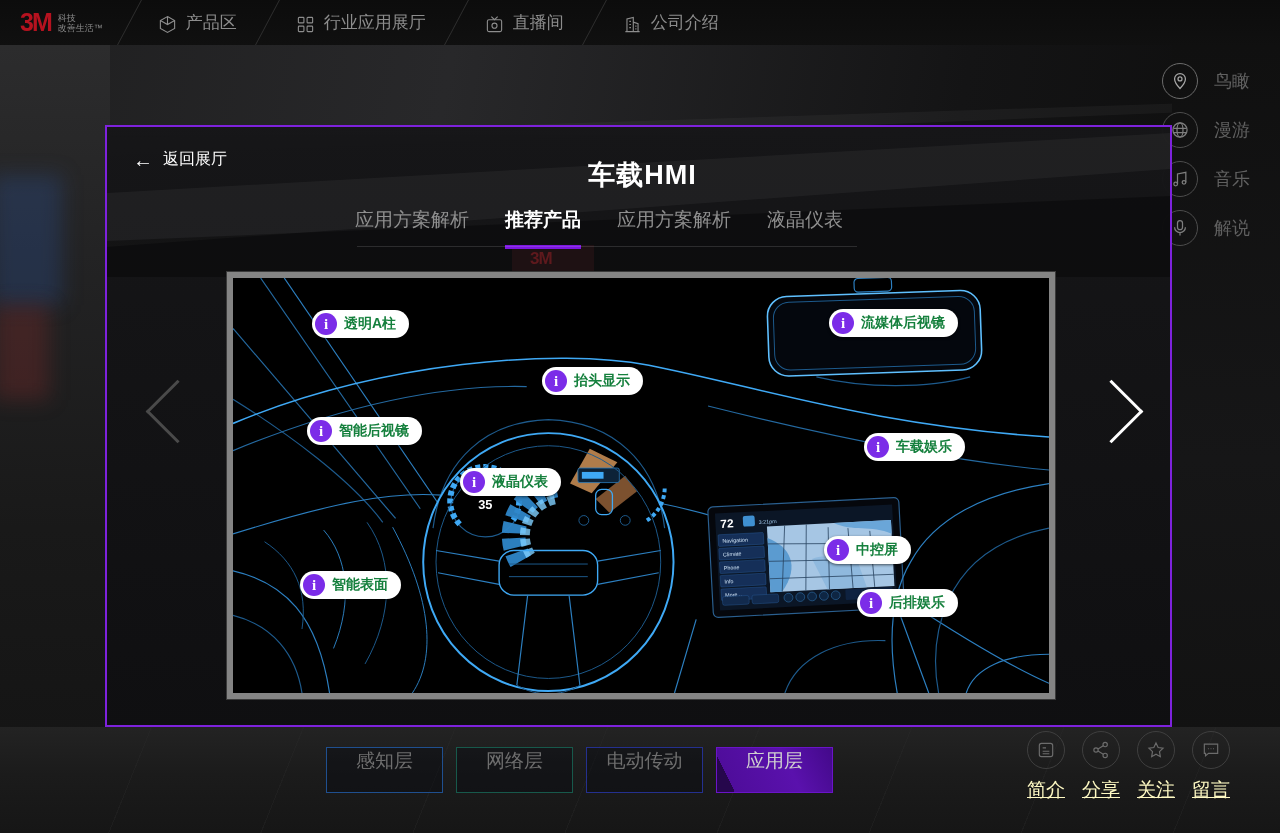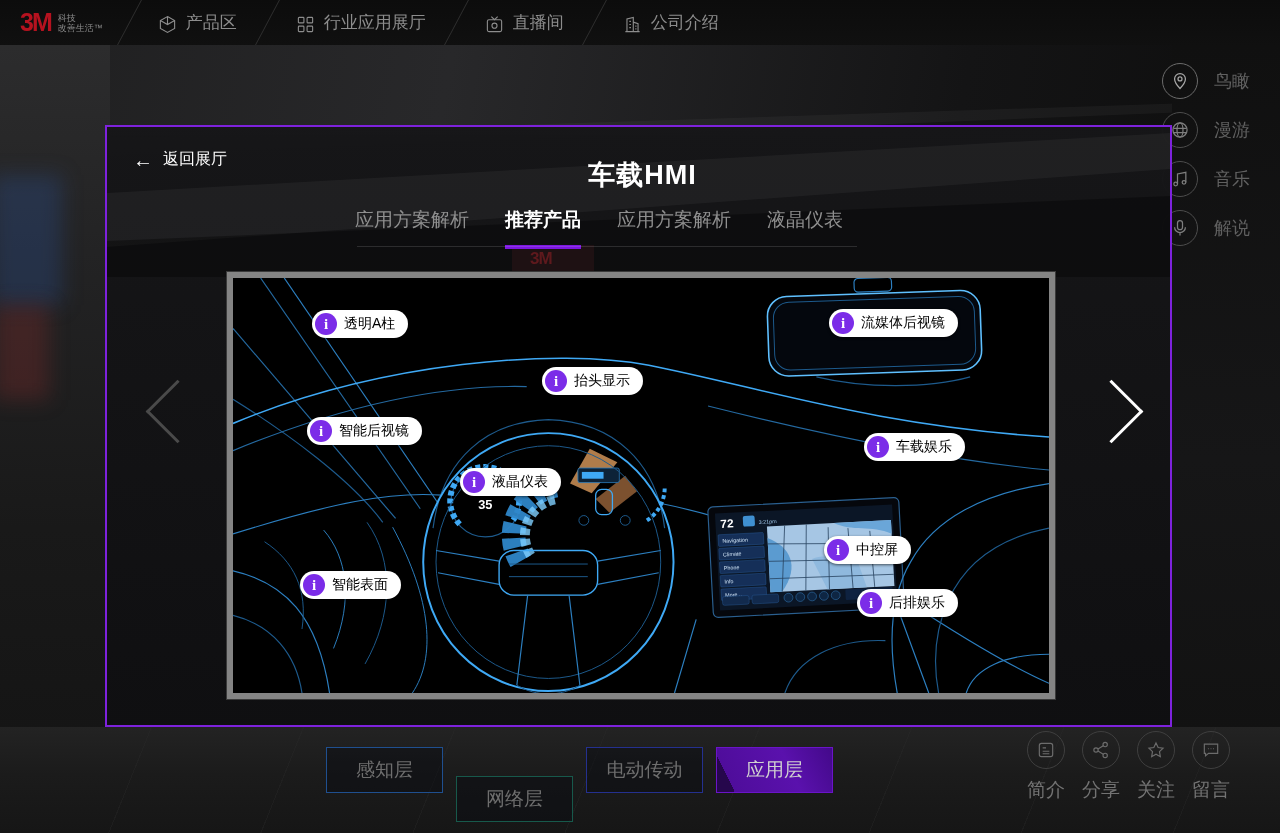--- a/index.html
+++ b/index.html
@@ -78,40 +78,40 @@
   .stage{position:absolute;left:120px;top:145px;width:828px;height:427px;box-sizing:border-box;
     border:6px solid #848484;background:#000;box-shadow:0 0 0 1px #3a3a3a;}
   .car-svg{position:absolute;left:0;top:0;width:816px;height:415px;display:block;}
 
   .hotspot{position:absolute;height:28px;display:inline-flex;align-items:center;gap:7px;
     background:#fff;border-radius:15px;padding:0 13px 0 3px;cursor:pointer;
     box-shadow:0 1px 3px rgba(0,0,0,.6);}
   .hs-i{width:22px;height:22px;border-radius:50%;background:#7b2ce8;color:#fff;
     display:flex;align-items:center;justify-content:center;
     font-family:"Liberation Serif",serif;font-weight:bold;font-size:15px;font-style:normal;}
-  .hs-label{color:#000000;font-size:14px;font-weight:normal;white-space:nowrap;}
+  .hs-label{color:#15803d;font-size:14px;font-weight:bold;white-space:nowrap;}
 
   
   .layer-row{position:absolute;left:326px;top:747px;display:flex;gap:13px;z-index:6;}
-  .layer-btn{width:117px;height:46px;box-sizing:border-box;display:flex;align-items:center;
+  .layer-btn{width:117px;height:46px;box-sizing:border-box;display:flex;align-items:flex-start;
     justify-content:center;font-size:19px;color:#6e6e6e;cursor:pointer;
     background:rgba(8,12,18,0.45);border:1px solid #333;}
   .layer-btn.b-blue{border-color:#1f4f8f;}
-  .layer-btn.b-teal{border-color:#17594b;margin-top:29px;}
+  .layer-btn.b-teal{border-color:#17594b;}
   .layer-btn.b-navy{border-color:#24308f;}
   .layer-btn.active{border:1px solid #6a14c8;color:#d0d0d0;
     background:linear-gradient(64deg,#26074c 0%,#26074c 13%,#4f0d9b 13%,#5a11ad 62%,#43098a 100%);}
 
   
   .actions{position:absolute;left:1026px;top:731px;display:flex;gap:15px;z-index:6;}
   .action{display:flex;flex-direction:column;align-items:center;gap:8px;cursor:pointer;width:40px;}
   .action-ic{width:36px;height:36px;border:1.5px solid #3f3f3f;border-radius:50%;
     display:flex;align-items:center;justify-content:center;}
   .action-ic svg{stroke:#6c6c6c;fill:none;stroke-width:1.4;}
-  .action-label{color:#737373;font-size:19px;white-space:nowrap;}
+  .action-label{color:#fef9c3;font-size:19px;white-space:nowrap;text-decoration:underline;}
 </style>
 </head>
 <body>
 
 <div class="page">
 
   <div class="bg-ceiling"></div>
   <div class="bg-ceiling-edge"></div>
   <div class="bg-left-wall"></div>
   <div class="bg-smudge-blue"></div>

